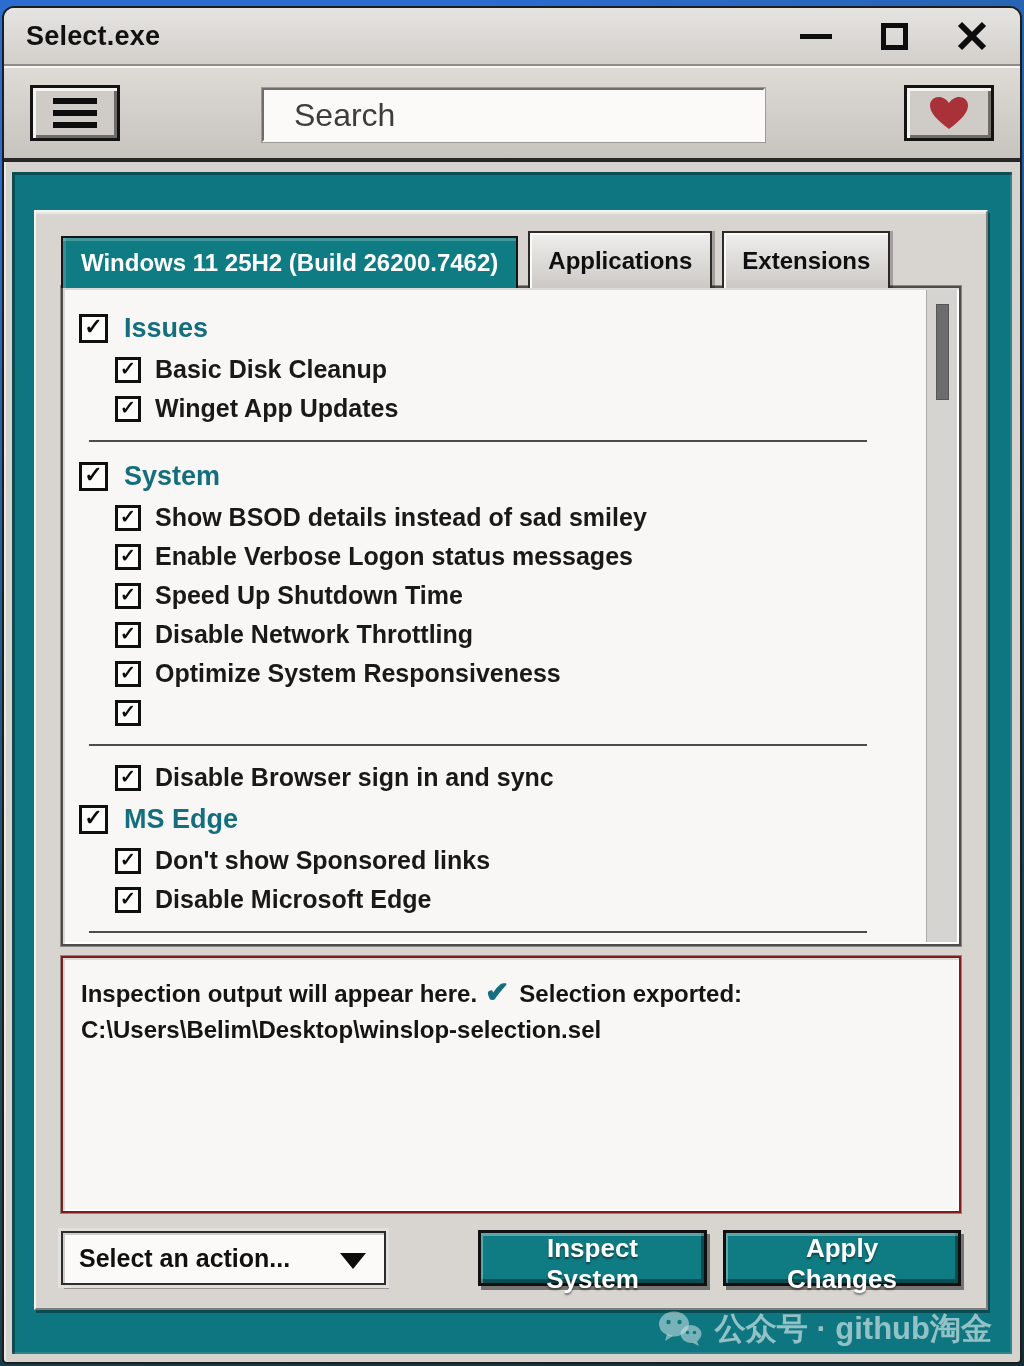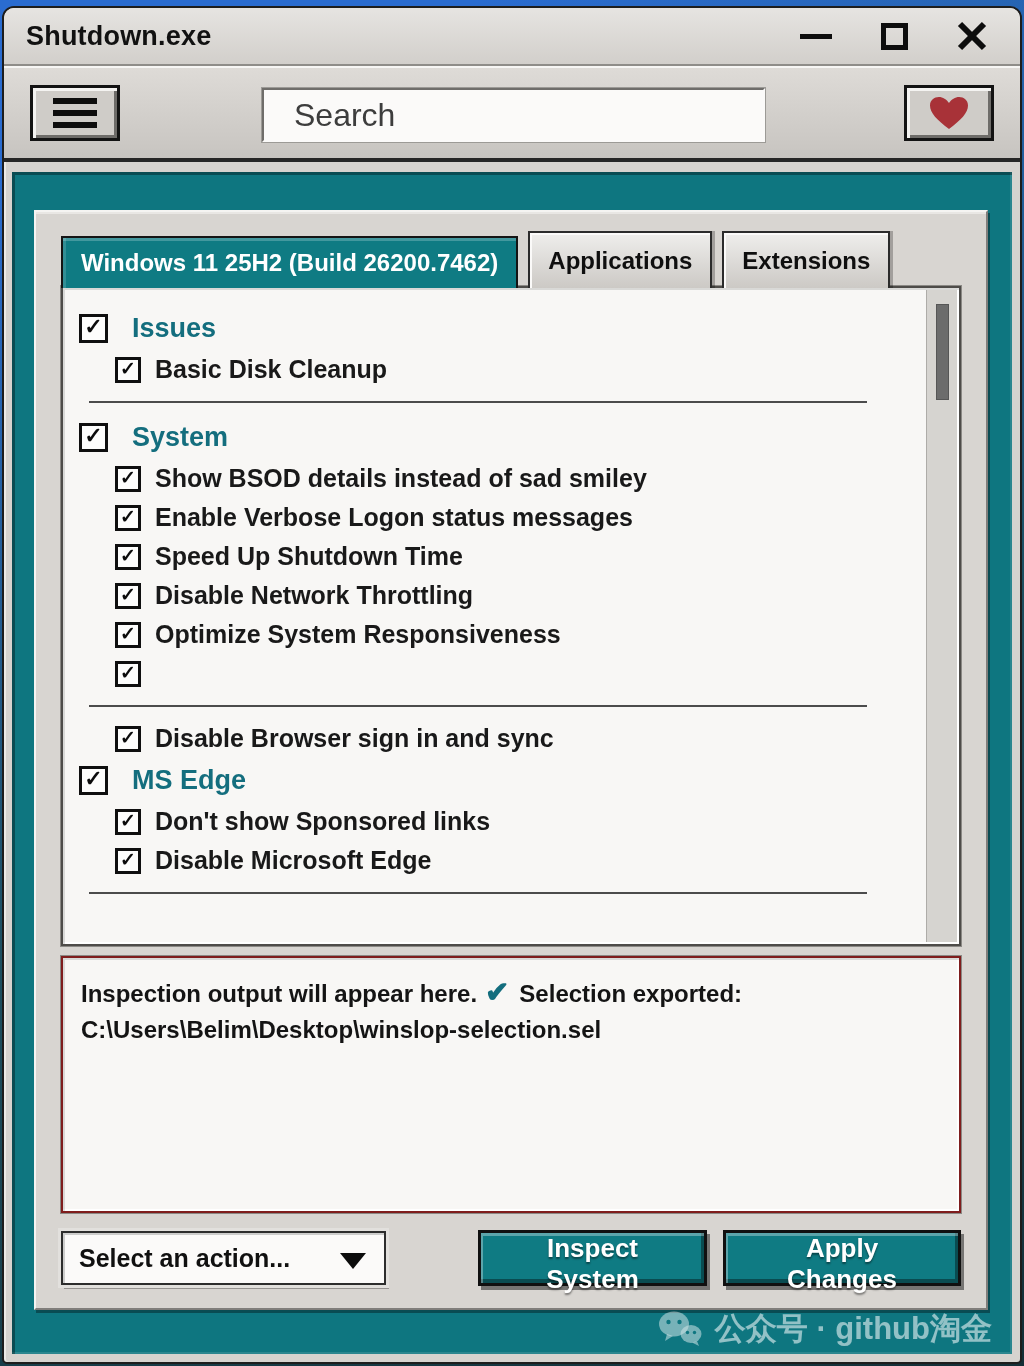--- a/index.html
+++ b/index.html
@@ -63,21 +63,21 @@
   .tab.inactive{background:linear-gradient(#efeeec,#ccc9c5);color:#0f0f0f;font-size:24px;height:57px;
     border:2px solid #2b2b2b;border-bottom:none;
     box-shadow:inset 2px 2px 0 #fbfaf9, 3px 0 0 rgba(0,0,0,.25);}
 
   
   .listbox{flex:none;height:660px;background:#f8f7f5;border:2px solid #4e4c49;margin-top:-2px;
     box-shadow:inset 2px 2px 0 rgba(0,0,0,.12), inset -2px -2px 0 #ffffff, 0 0 0 1px #8b8985;
     position:relative;overflow:hidden;}
   .list-content{position:absolute;inset:2px 36px 2px 2px;padding:16px 0 0 14px;overflow:hidden;}
   .row{display:flex;align-items:center;}
-  .row-header{height:44px;gap:24px;}
+  .row-header{height:44px;gap:16px;}
   .row-item{height:39px;gap:14px;padding-left:36px;}
   .cb{background:#fdfdfc;border:3px solid #0f0f0f;display:flex;align-items:center;justify-content:center;
     color:#0b0b0b;font-weight:900;flex:none;cursor:default;}
   .cb-lg{width:29px;height:29px;font-size:22px;}
   .cb-sm{width:26px;height:26px;font-size:19px;}
   .cb.checked::after{content:"✓";line-height:1;transform:translateY(-1px);}
   .section-label{font-size:27px;font-weight:700;color:var(--teal-text);}
   .item-label{font-size:25px;font-weight:600;color:#191919;}
   .separator{height:2px;background:#4c4c4c;margin:12px 56px 12px 10px;}
 
@@ -113,21 +113,21 @@
   .watermark{position:absolute;right:32px;bottom:16px;display:flex;align-items:center;gap:12px;
     color:rgba(255,255,255,.55);font-size:31px;font-weight:600;pointer-events:none;}
   .watermark svg{display:block;opacity:.8;}
 </style>
 </head>
 <body>
 
 <div class="window">
 
   <div class="titlebar">
-    <span class="title">Shutdown.exe</span>
+    <span class="title">Select.exe</span>
     <div class="tb-controls">
       <span class="tb-btn">
         <span class="glyph-min"></span>
       </span>
       <span class="tb-btn">
         <span class="glyph-max"></span>
       </span>
       <span class="tb-btn">
         <svg width="34" height="34" viewBox="0 0 34 34">
           <line x1="5" y1="5" x2="29" y2="29" stroke="#0d0d0d" stroke-width="6"></line>
@@ -167,20 +167,24 @@
       <div class="listbox">
         <div class="list-content">
             <div class="row row-header">
               <span class="cb cb-lg checked"></span>
               <span class="section-label">Issues</span>
             </div>
             <div class="row row-item">
               <span class="cb cb-sm checked"></span>
               <span class="item-label">Basic Disk Cleanup</span>
             </div>
+            <div class="row row-item">
+              <span class="cb cb-sm checked"></span>
+              <span class="item-label">Winget App Updates</span>
+            </div>
             <div class="separator"></div>
             <div class="row row-header">
               <span class="cb cb-lg checked"></span>
               <span class="section-label">System</span>
             </div>
             <div class="row row-item">
               <span class="cb cb-sm checked"></span>
               <span class="item-label">Show BSOD details instead of sad smiley</span>
             </div>
             <div class="row row-item">

